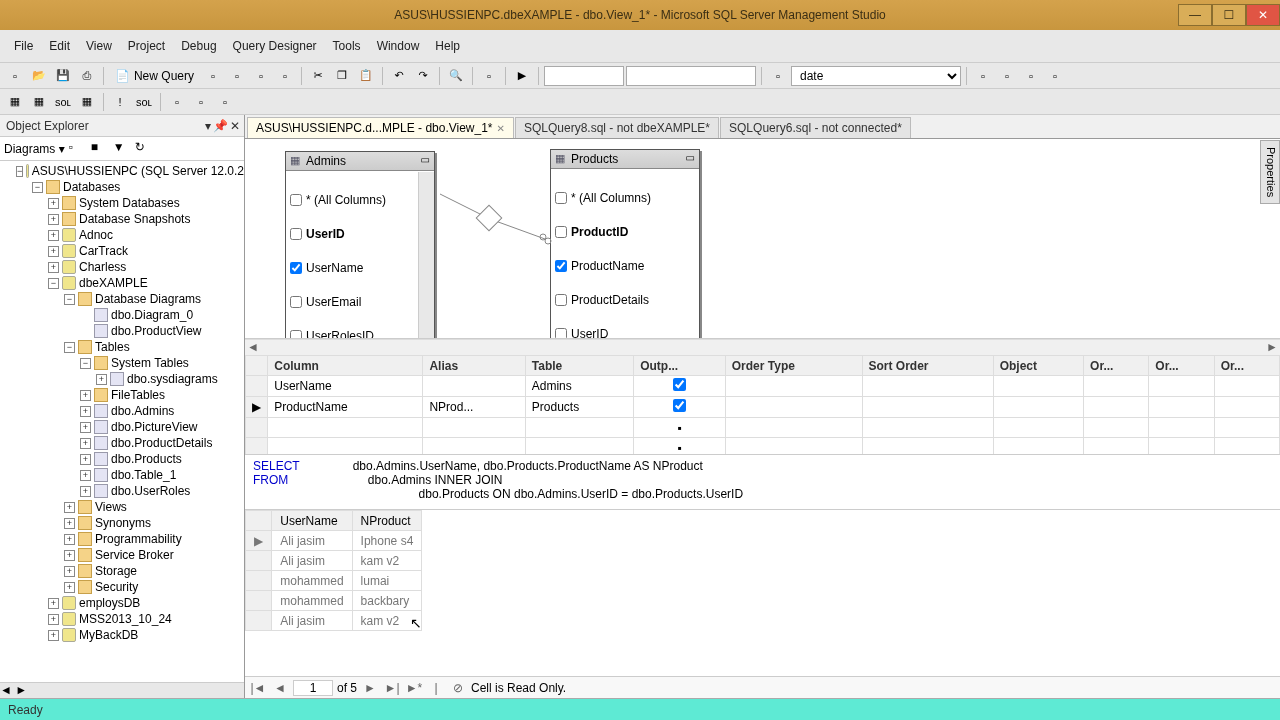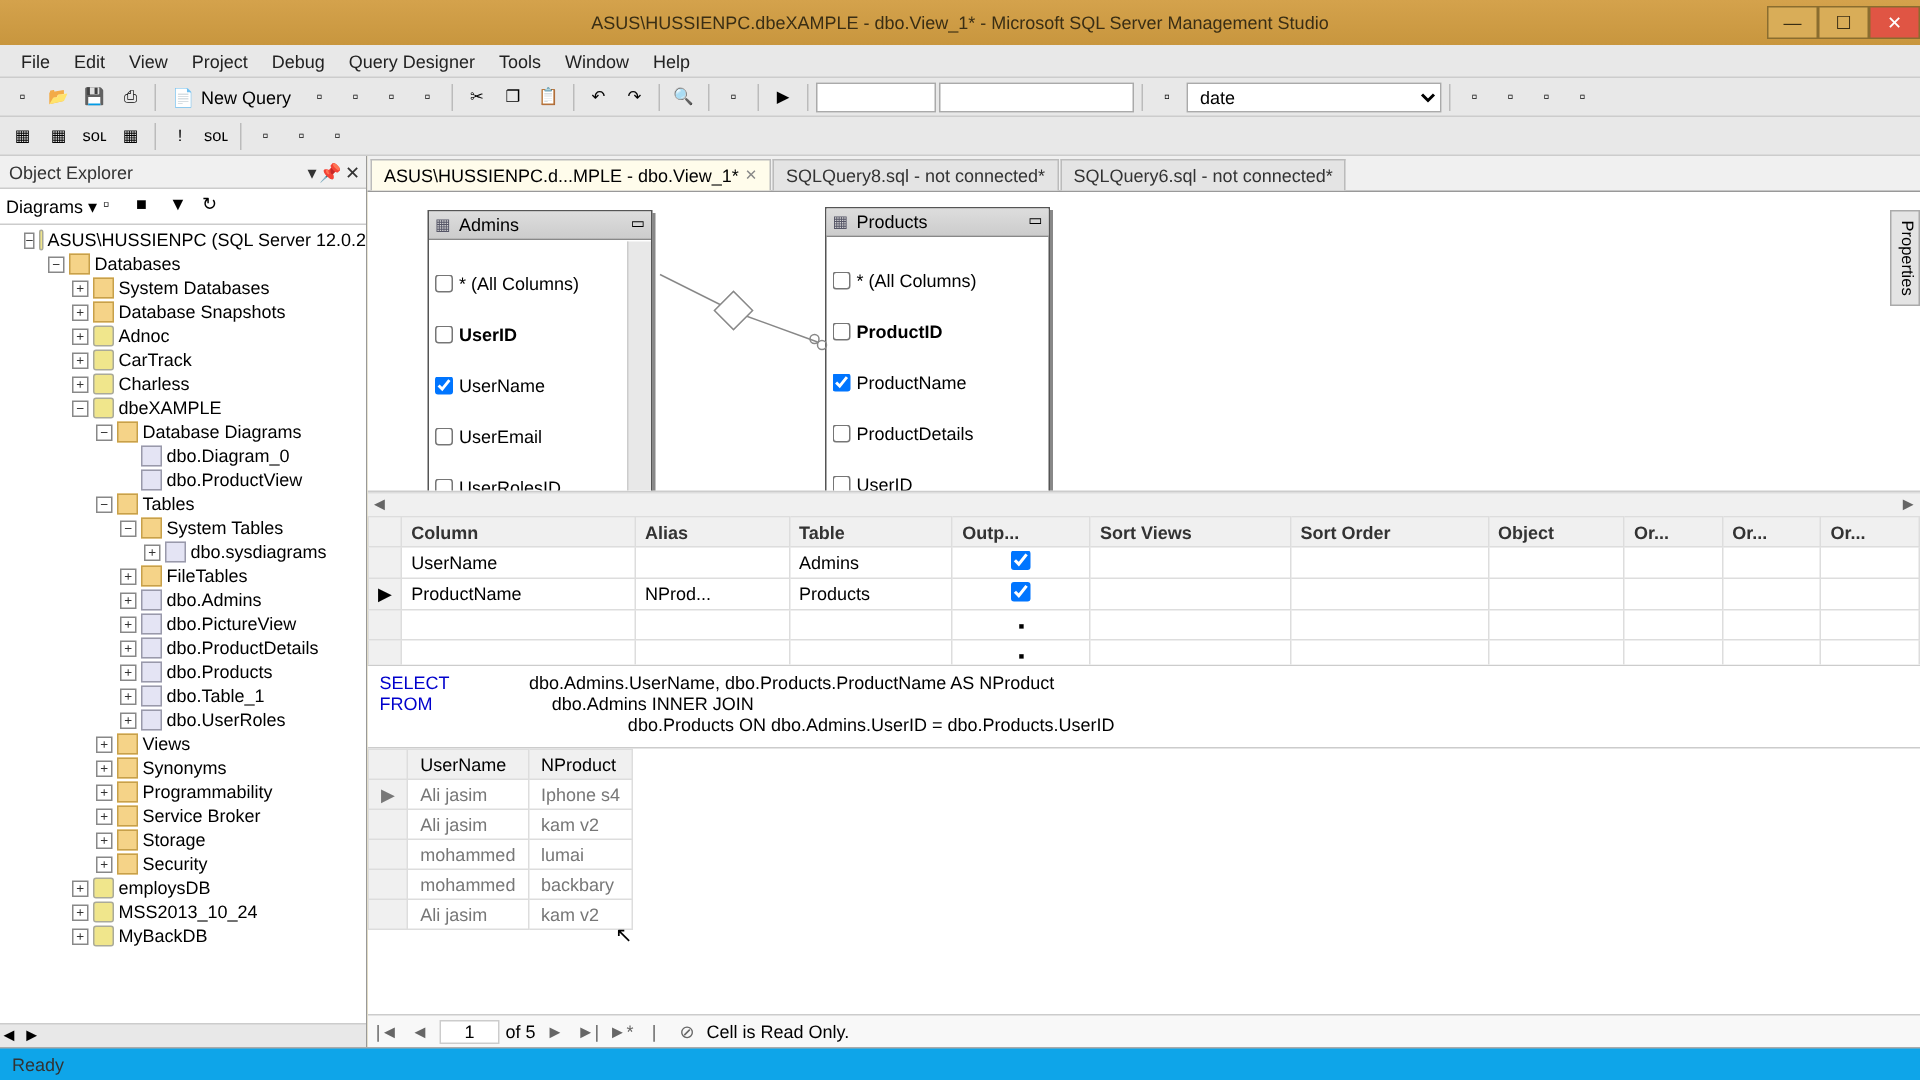--- a/index.html
+++ b/index.html
@@ -5,21 +5,21 @@
 * { box-sizing: border-box; margin: 0; padding: 0; font-family: "Segoe UI", Tahoma, sans-serif; font-size: 12px; }
 body { background: #f0f0f0; width: 1280px; height: 720px; overflow: hidden; display: flex; flex-direction: column; }
 
 
 .titlebar { background: linear-gradient(#d4a24c, #c8963e); height: 30px; display: flex; align-items: center; justify-content: center; position: relative; color: #3a2e14; font-size: 13px; }
 .win-controls { position: absolute; right: 0; display: flex; }
 .win-controls div { width: 34px; height: 22px; display: flex; align-items: center; justify-content: center; border: 1px solid #8a6d2f; background: #d9ad58; font-size: 12px; }
 .win-controls .close { background: #e05544; color: #fff; }
 
 
-.menubar { background: #e8e8e8; height: 22px; display: flex; align-items: center; padding: 0 6px; border-bottom: 1px solid #ccc; }
+.menubar { background: #e8e8e8; height: 33px; display: flex; align-items: center; padding: 0 6px; border-bottom: 1px solid #ccc; }
 .menubar span { padding: 2px 8px; color: #222; cursor: default; }
 
 
 .toolbar { background: #e8e8e8; height: 26px; display: flex; align-items: center; padding: 2px 4px; border-bottom: 1px solid #ccc; gap: 2px; }
 .toolbar .btn { width: 22px; height: 22px; border: 1px solid transparent; display: flex; align-items: center; justify-content: center; font-size: 11px; }
 .toolbar .sep { width: 1px; height: 18px; background: #bbb; margin: 0 3px; }
 .toolbar .newq { display: flex; align-items: center; gap: 4px; padding: 0 6px; }
 .toolbar select, .toolbar input { height: 20px; border: 1px solid #aaa; background: #fff; padding: 0 4px; }
 
 
@@ -84,21 +84,21 @@
 .results th, .results td { border: 1px solid #ddd; padding: 2px 8px; text-align: left; height: 20px; }
 .results th { background: #f0f0f0; font-weight: normal; }
 .results td { color: #777; }
 .results .rowmark { width: 18px; background: #f0f0f0; }
 .results-nav { height: 22px; border-top: 1px solid #ccc; background: #f8f8f8; display: flex; align-items: center; padding: 0 4px; gap: 4px; font-size: 11px; }
 .results-nav .nb { width: 18px; text-align: center; color: #666; }
 .results-nav input { width: 40px; border: 1px solid #ccc; text-align: center; height: 16px; }
 .props-tab { position: absolute; right: 0; top: 140px; width: 20px; writing-mode: vertical-rl; background: #e4e4e4; padding: 6px 2px; font-size: 11px; border: 1px solid #aaa; }
 
 
-.statusbar { height: 22px; background: #0ea5e9; border-top: 1px solid #aaa; display: flex; align-items: center; padding: 0 8px; color: #333; }
+.statusbar { height: 22px; background: #5eead4; border-top: 1px solid #aaa; display: flex; align-items: center; padding: 0 8px; color: #333; }
 
 
 .cursor { position: absolute; font-size: 14px; color: #000; pointer-events: none; }
 </style>
 </head>
 <body>
 
 <div class="titlebar">
   <span>ASUS\HUSSIENPC.dbeXAMPLE - dbo.View_1* - Microsoft SQL Server Management Studio</span>
   <div class="win-controls">
@@ -361,21 +361,21 @@
     <div class="explorer-scroll">◄ ►</div>
   </div>
 
   <div class="docs">
     <div class="tabstrip">
       <div class="tab active">
           <span>ASUS\HUSSIENPC.d...MPLE - dbo.View_1*</span>
           <span class="x">✕</span>
         </div>
       <div class="tab">
-          <span>SQLQuery8.sql - not connected*</span>
+          <span>SQLQuery8.sql - not dbeXAMPLE*</span>
         </div>
       <div class="tab">
           <span>SQLQuery6.sql - not connected*</span>
         </div>
     </div>
 
     <div class="designer">
 
       <div class="diagram-pane">
         <div class="tblwin" style="left:40px; top:12px; width:150px;">
@@ -446,21 +446,21 @@
 
       <div class="criteria">
         <table>
           <tbody>
               <tr>
             <th class="rowmark"></th>
             <th>Column</th>
             <th>Alias</th>
             <th>Table</th>
             <th>Outp...</th>
-            <th>Sort Views</th>
+            <th>Order Type</th>
             <th>Sort Order</th>
             <th>Object</th>
             <th>Or...</th>
             <th>Or...</th>
             <th>Or...</th>
           </tr>
           <tr>
             <td class="rowmark"></td>
             <td>UserName</td>
             <td></td>

